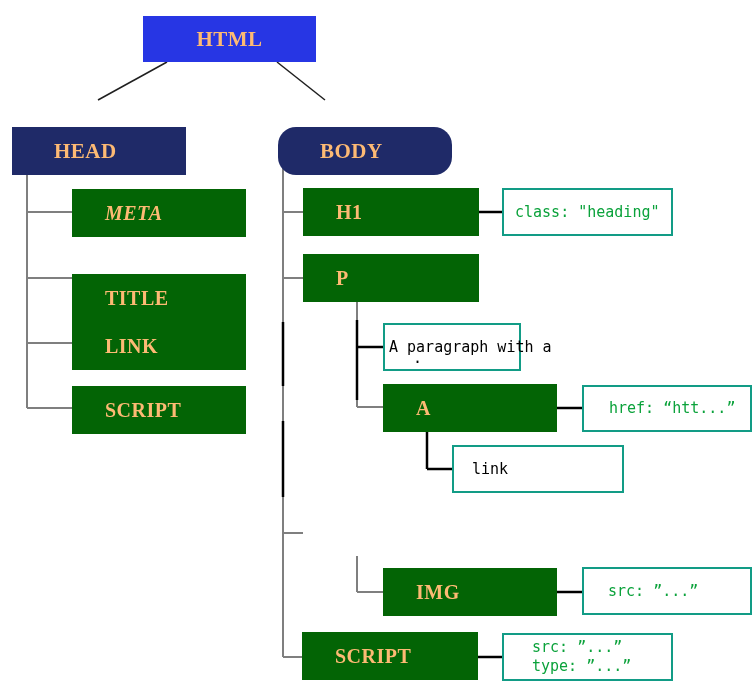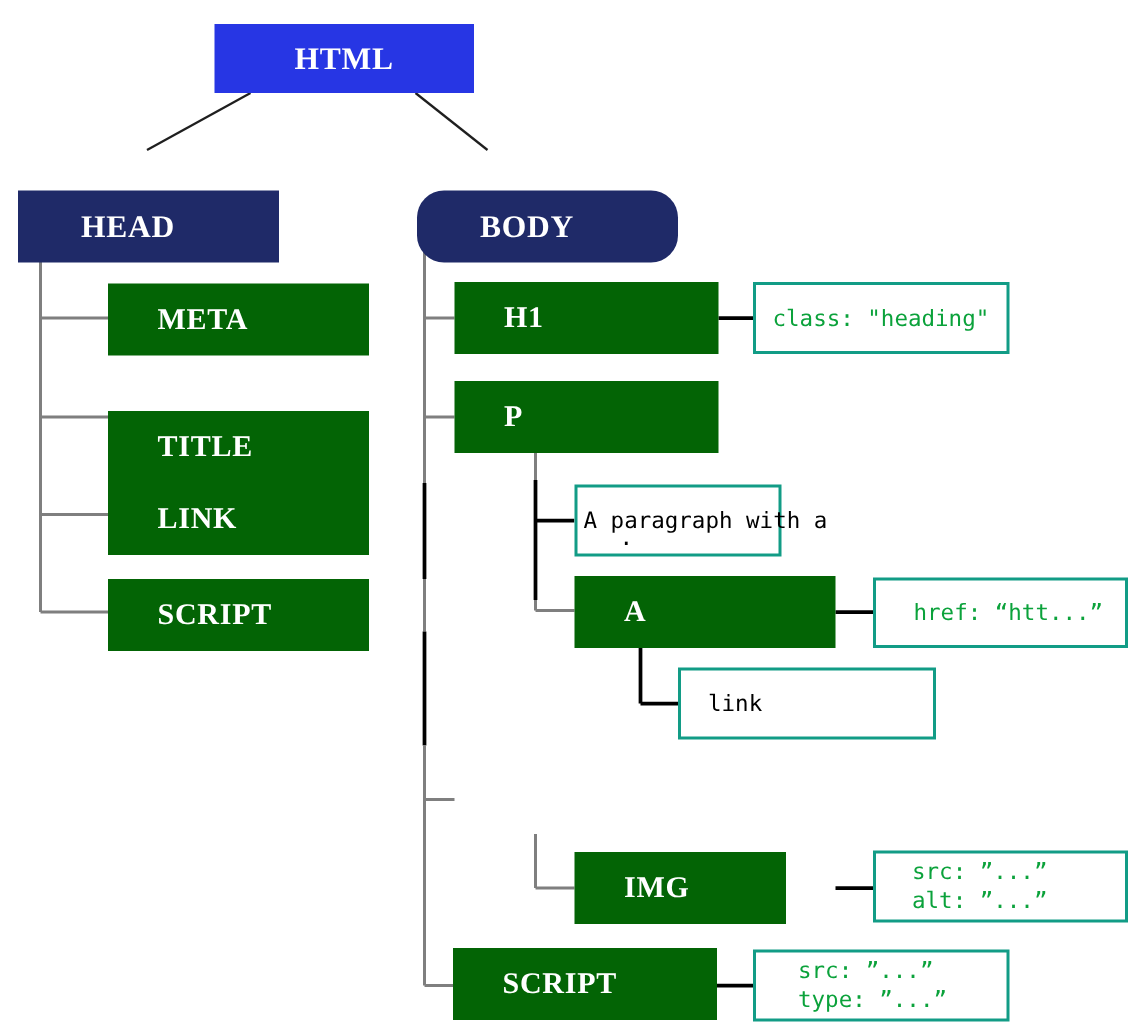--- a/index.html
+++ b/index.html
@@ -20,21 +20,21 @@
     left: 0;
     top: 0;
     width: 754px;
     height: 689px;
   }
   .node {
     position: absolute;
     box-sizing: border-box;
     display: flex;
     align-items: center;
-    color: #ffffff;
+    color: #fdba74;
     font-family: "Liberation Serif", serif;
     font-weight: bold;
     font-size: 20px;
     letter-spacing: 0.5px;
   }
   .node.root {
     background: #2736e4;
     justify-content: center;
     font-size: 21px;
   }
@@ -122,21 +122,21 @@
   </div>
 
   <div class="node section" style="left:12px; top:100px; width:174px; height:48px;">
     <span>HEAD</span>
   </div>
 
   <div class="node section" style="left:278px; top:100px; width:174px; height:48px;border-radius:18px;">
     <span>BODY</span>
   </div>
 
-  <div class="node element" style="left:72px; top:189px; width:174px; height:48px;">
+  <div class="node element" style="left:72px; top:189px; width:174px; height:48px;font-style:italic;">
     <span>META</span>
   </div>
 
   <div class="node element" style="left:72px; top:255px; width:174px; height:48px;margin-top:19px;">
     <span>TITLE</span>
   </div>
 
   <div class="node element" style="left:72px; top:322px; width:174px; height:48px;">
     <span>LINK</span>
   </div>
@@ -151,21 +151,21 @@
 
   <div class="node element" style="left:303px; top:254px; width:176px; height:48px;">
     <span>P</span>
   </div>
 
   <div class="node element" style="left:383px; top:384px; width:174px; height:48px;">
     <span>A</span>
   </div>
 
 
-  <div class="node element" style="left:383px; top:568px; width:141px; height:48px;">
+  <div class="node element" style="left:383px; top:568px; width:174px; height:48px;">
     <span>IMG</span>
   </div>
 
   <div class="node element" style="left:302px; top:632px; width:176px; height:48px;">
     <span>SCRIPT</span>
   </div>
 
   <div class="anno" style="left:502px; top:188px; width:171px; height:48px; padding-left:11px;">
     <span>class: "heading"</span>
   </div>
@@ -178,21 +178,20 @@
   <div class="anno" style="left:582px; top:385px; width:170px; height:47px; padding-left:25px;">
     <span>href: “htt...”</span>
   </div>
 
   <div class="anno textnode" style="left:452px; top:445px; width:172px; height:48px; padding-left:18px;">
     <span>link</span>
   </div>
 
   <div class="anno" style="left:582px; top:567px; width:170px; height:48px; padding-left:24px;">
     <span>src: ”...”</span>
-    <span>alt: ”...”</span>
   </div>
 
   <div class="anno" style="left:502px; top:633px; width:171px; height:48px; padding-left:28px;">
     <span>src: ”...”</span>
     <span>type: ”...”</span>
   </div>
 
 </div>
 
 </body></html>

